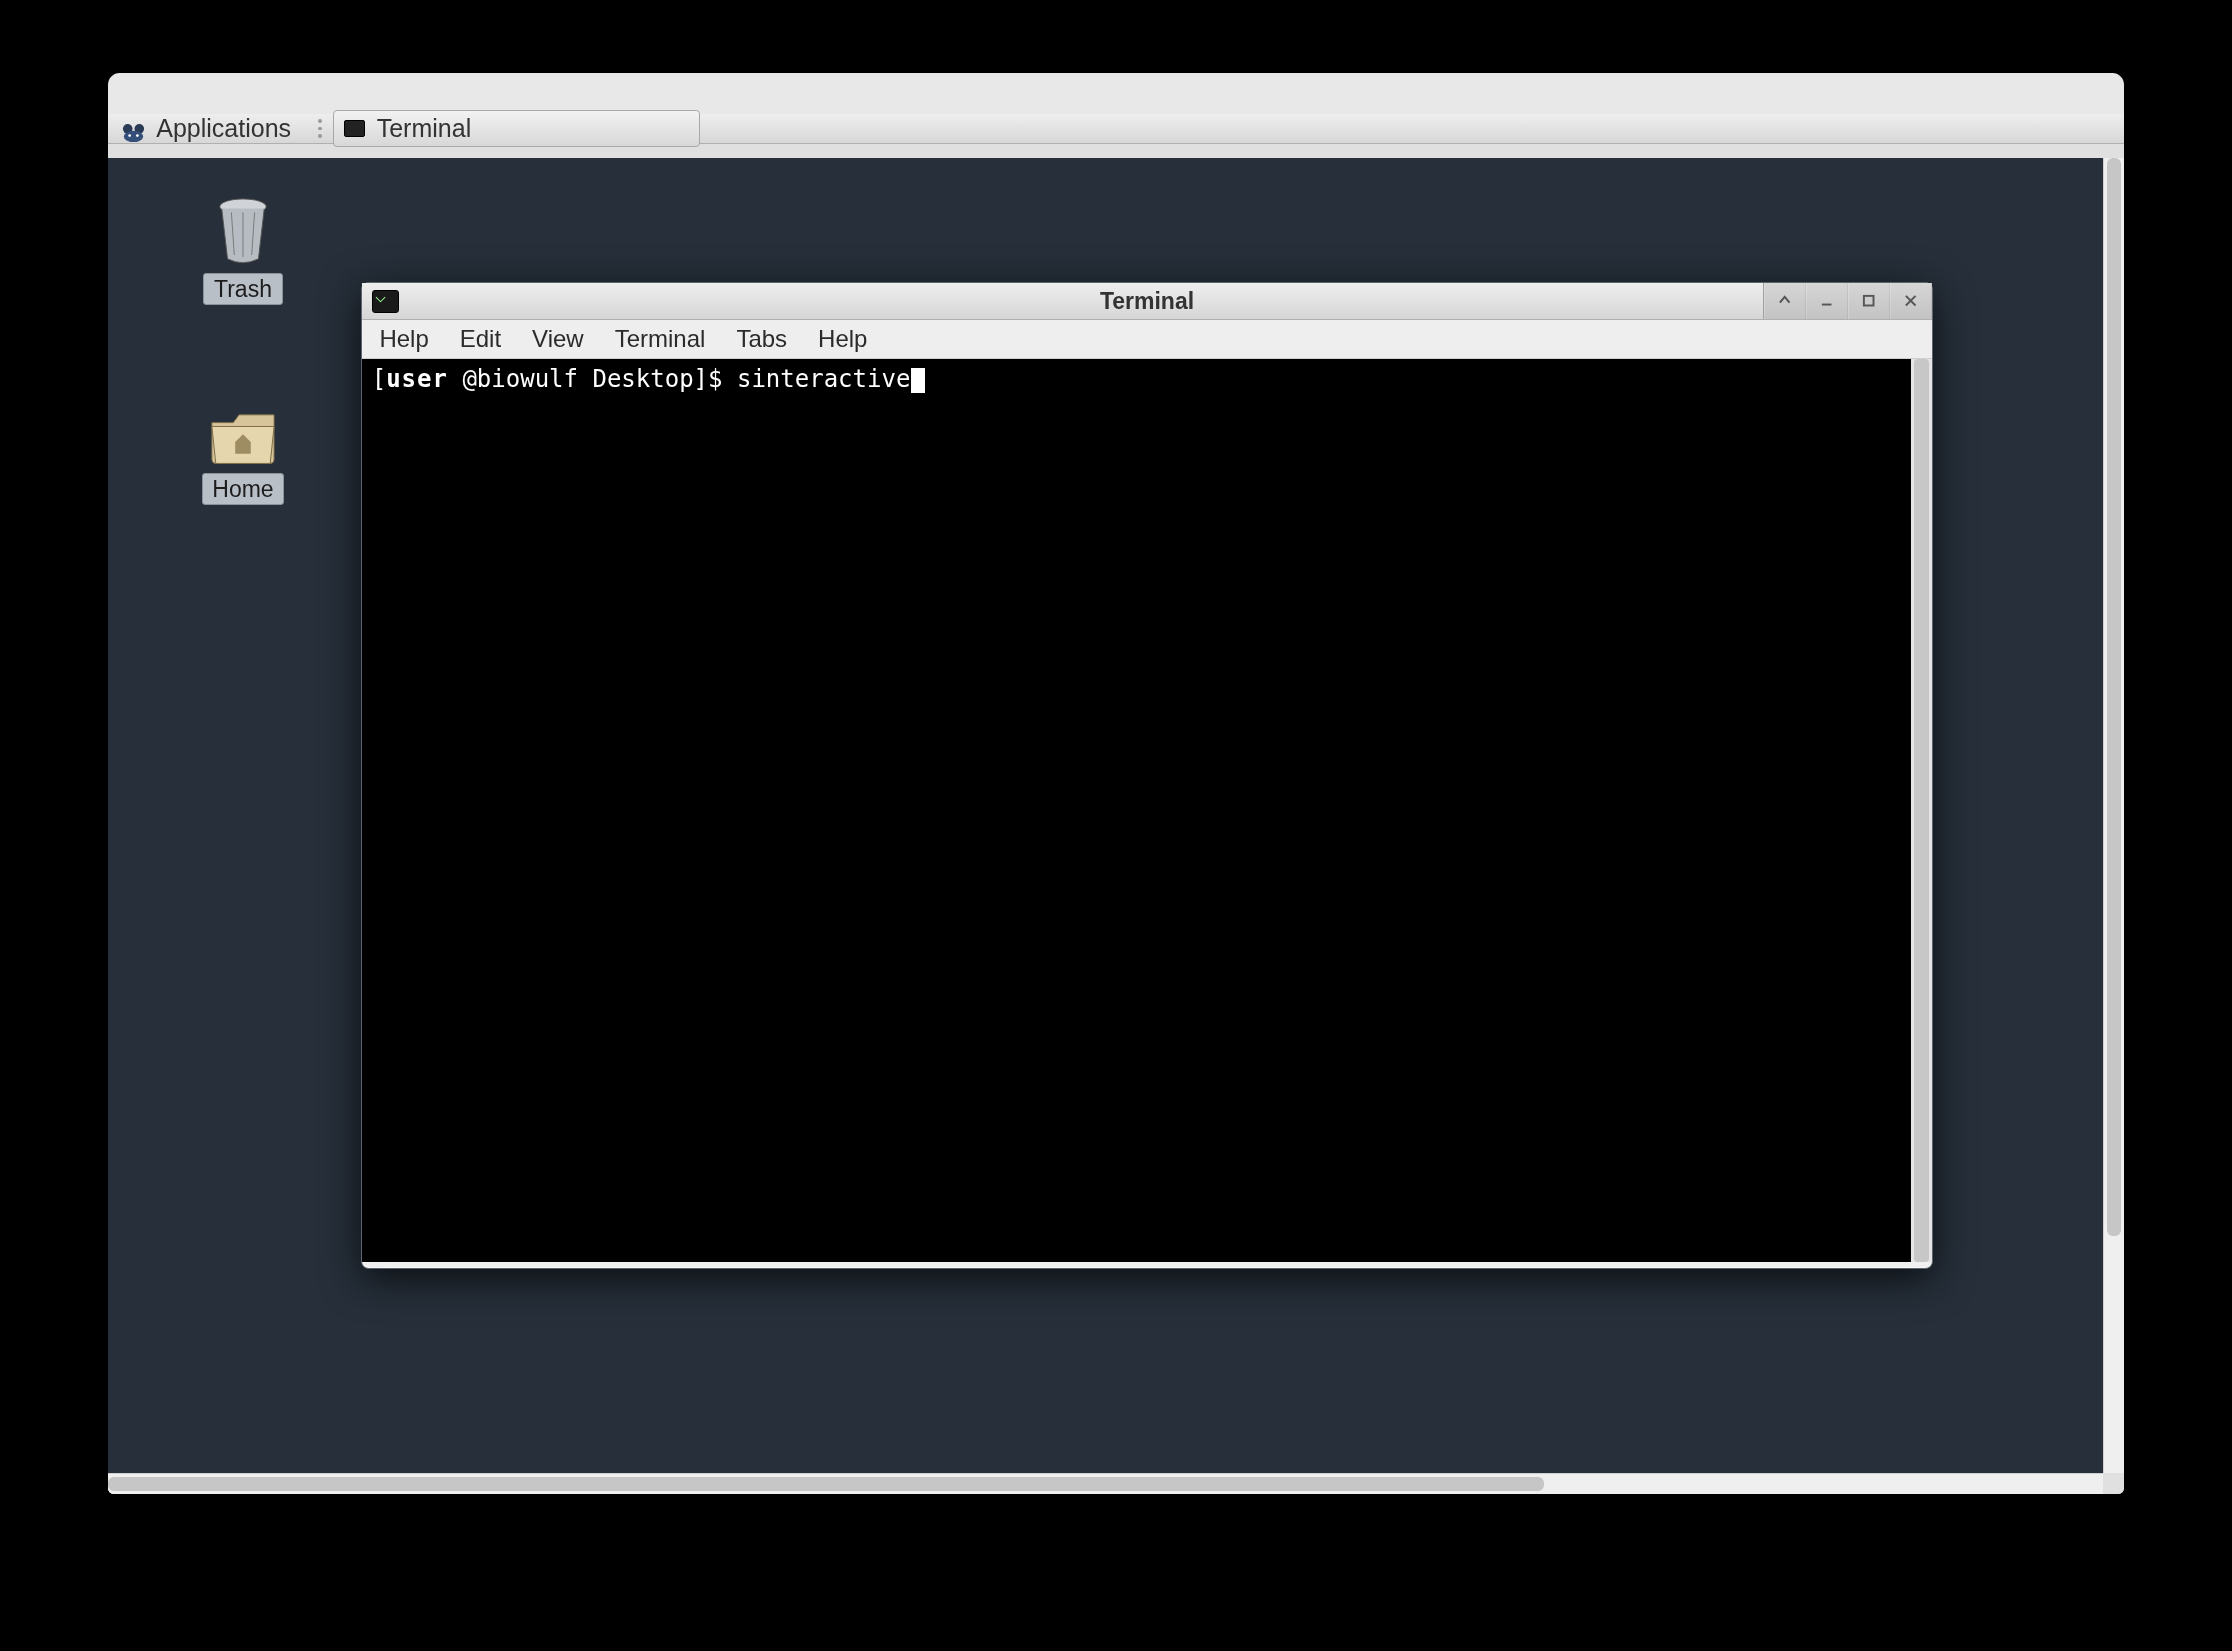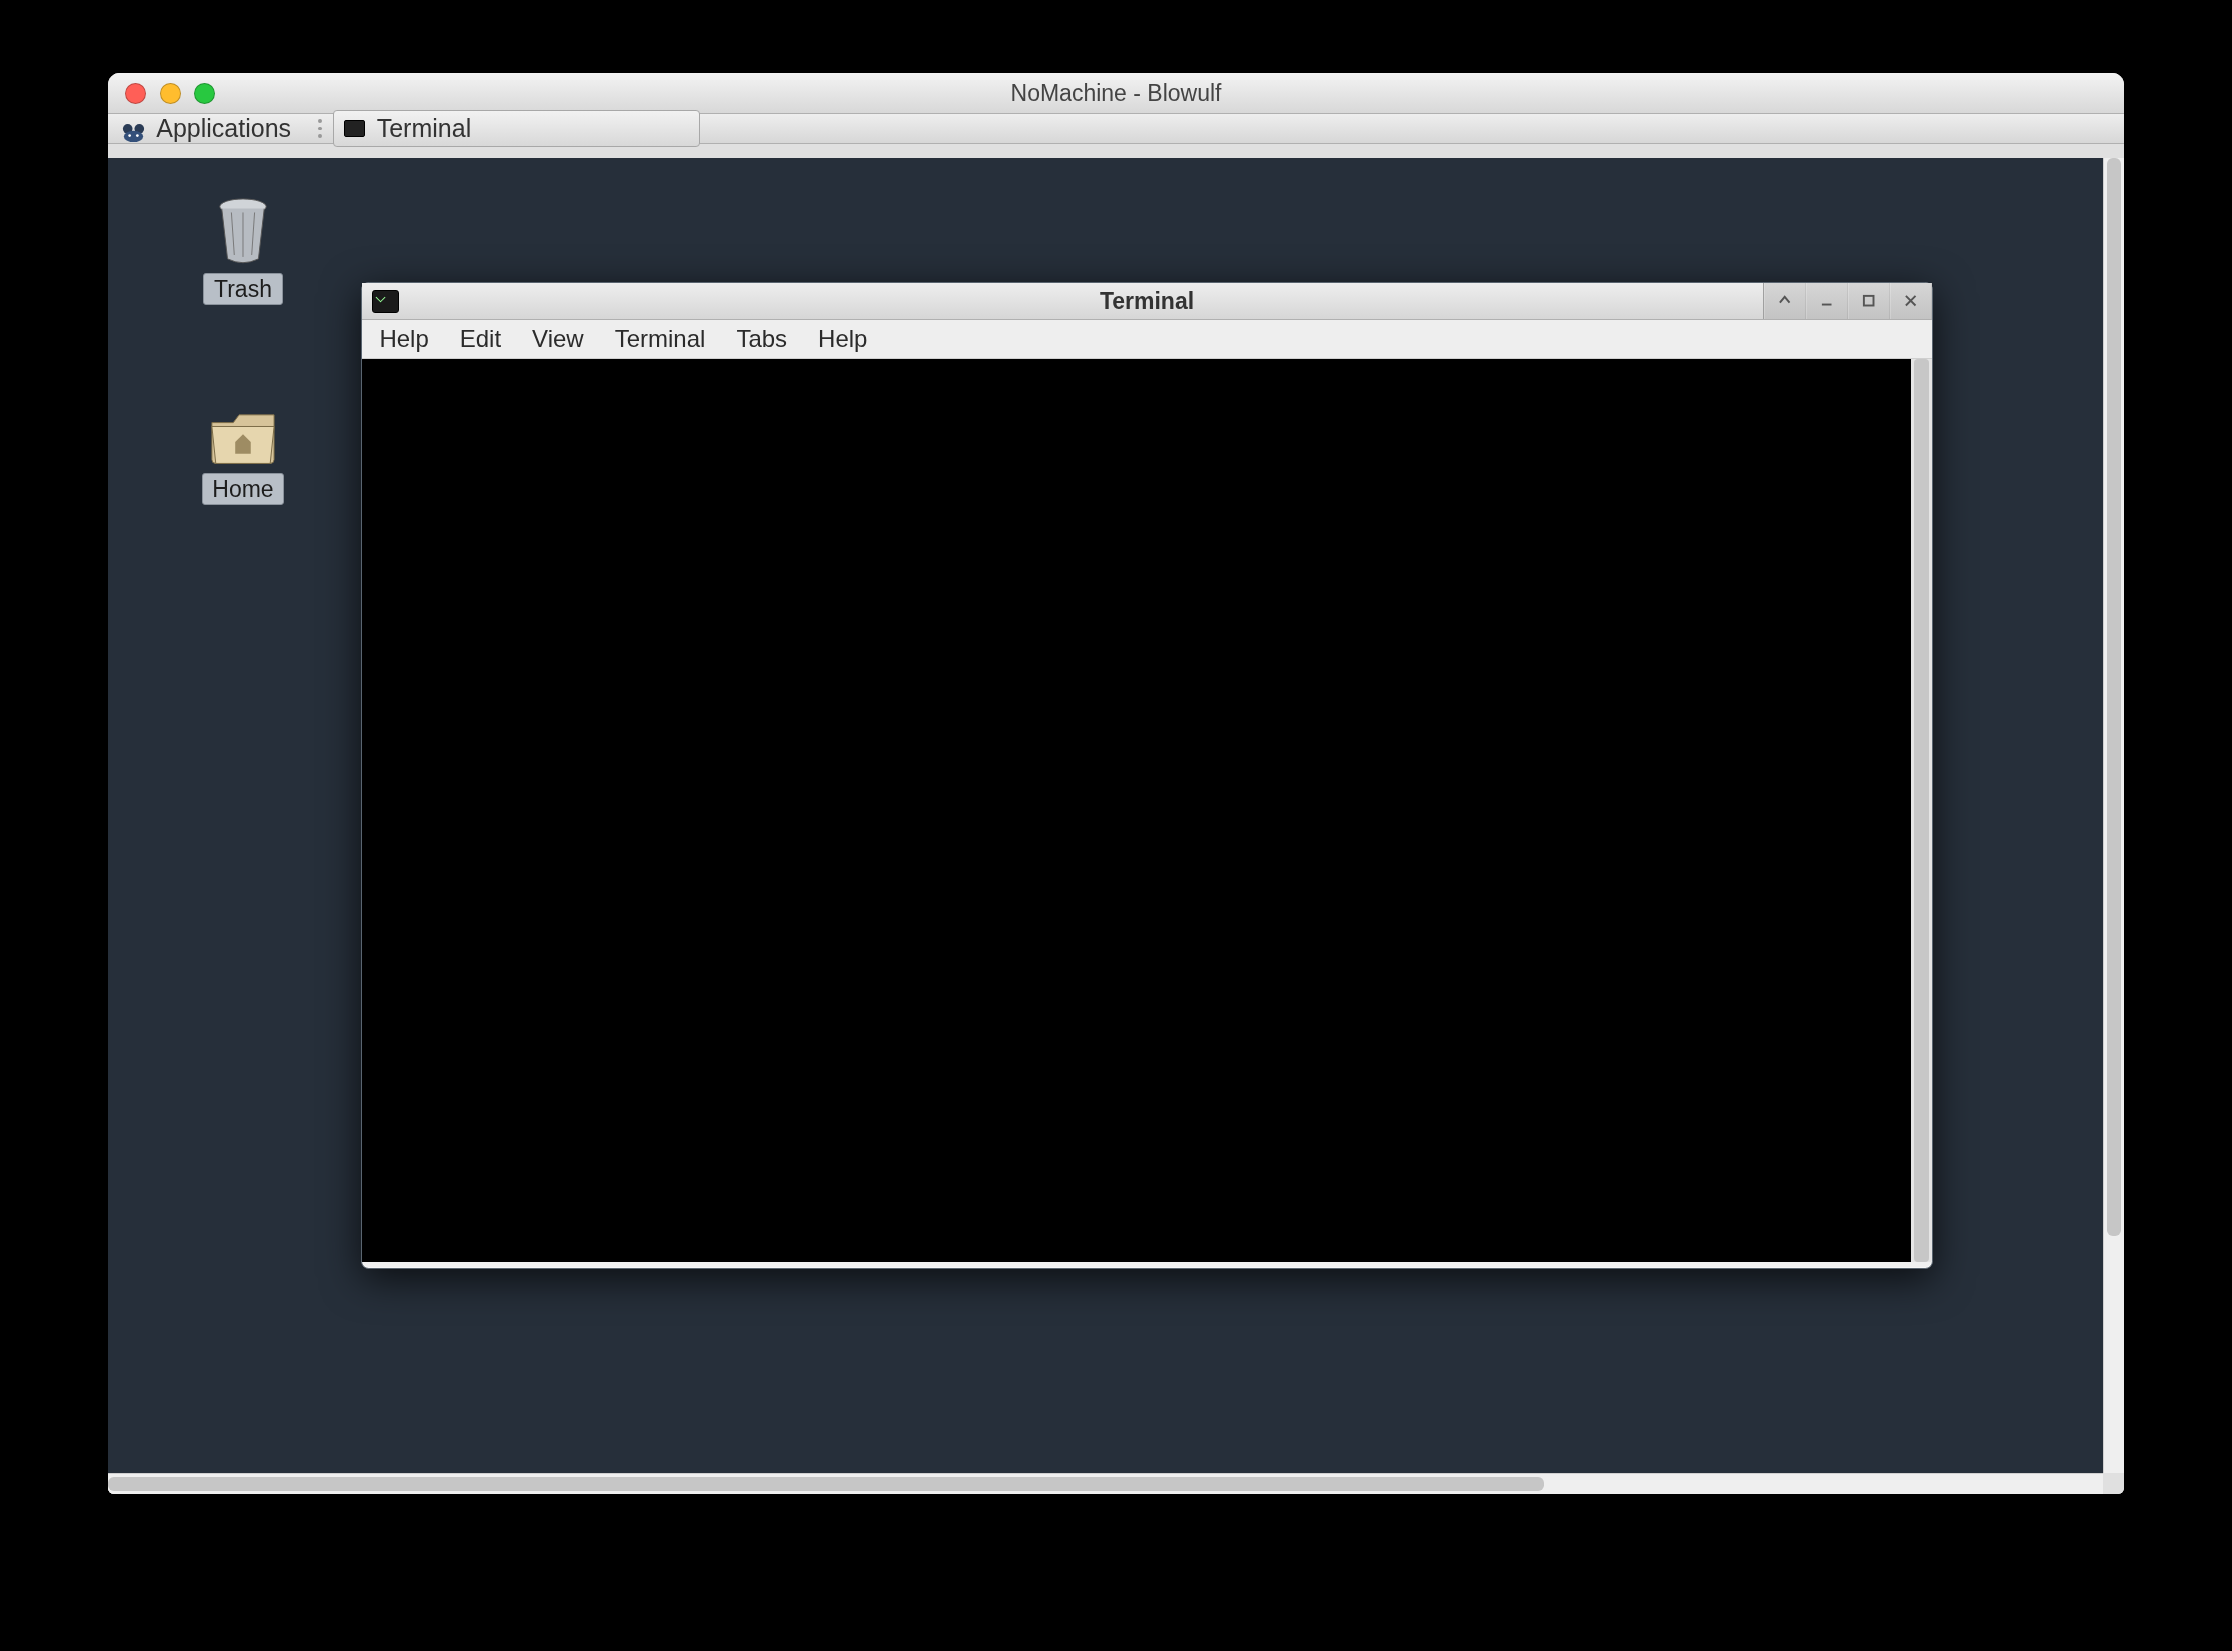--- a/index.html
+++ b/index.html
@@ -171,28 +171,20 @@
   .cursor{
     display:inline-block; width:13.5px; height:25px; background:#fff;
     vertical-align:text-bottom; margin-left:1px;
   }
 </style>
 </head>
 <body>
 
 <div class="mac-window">
 
-  <div class="mac-titlebar">
-    <div class="traffic-lights">
-      <div class="tl tl-close"></div>
-      <div class="tl tl-min"></div>
-      <div class="tl tl-max"></div>
-    </div>
-    <div class="mac-title">NoMachine - Blowulf</div>
-  </div>
 
   <div class="linux-desktop">
 
     <div class="taskbar">
       <div class="apps-btn">
         <span class="rat-icon">
           <svg viewBox="0 0 28 20">
               <ellipse cx="8" cy="6" rx="5" ry="5" fill="#2a3b55"></ellipse>
               <ellipse cx="20" cy="6" rx="5" ry="5" fill="#2a3b55"></ellipse>
               <ellipse cx="14" cy="14" rx="10" ry="6" fill="#34507a"></ellipse>
@@ -270,20 +262,21 @@
         <div class="menubar">
           <span>Help</span>
           <span>Edit</span>
           <span>View</span>
           <span>Terminal</span>
           <span>Tabs</span>
           <span>Help</span>
         </div>
 
         <div class="term-body">
+          <div class="term-text"><span>[</span><span class="prompt-user">user</span> <span>@biowulf Desktop]$ </span><span>sinteractive</span><span class="cursor"></span></div>
           <div class="term-scroll">
             <div class="thumb"></div>
           </div>
         </div>
       </div>
 
     </div>
 
     <div class="scroll-v">
       <div class="thumb"></div>

